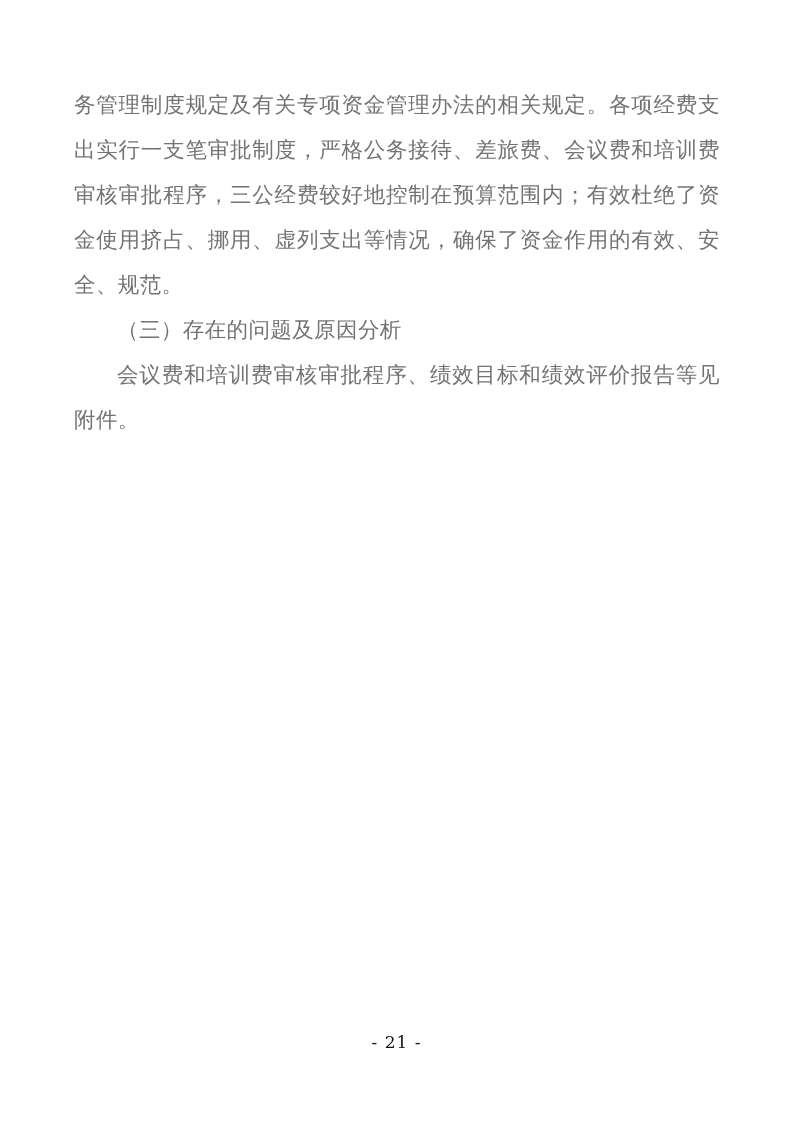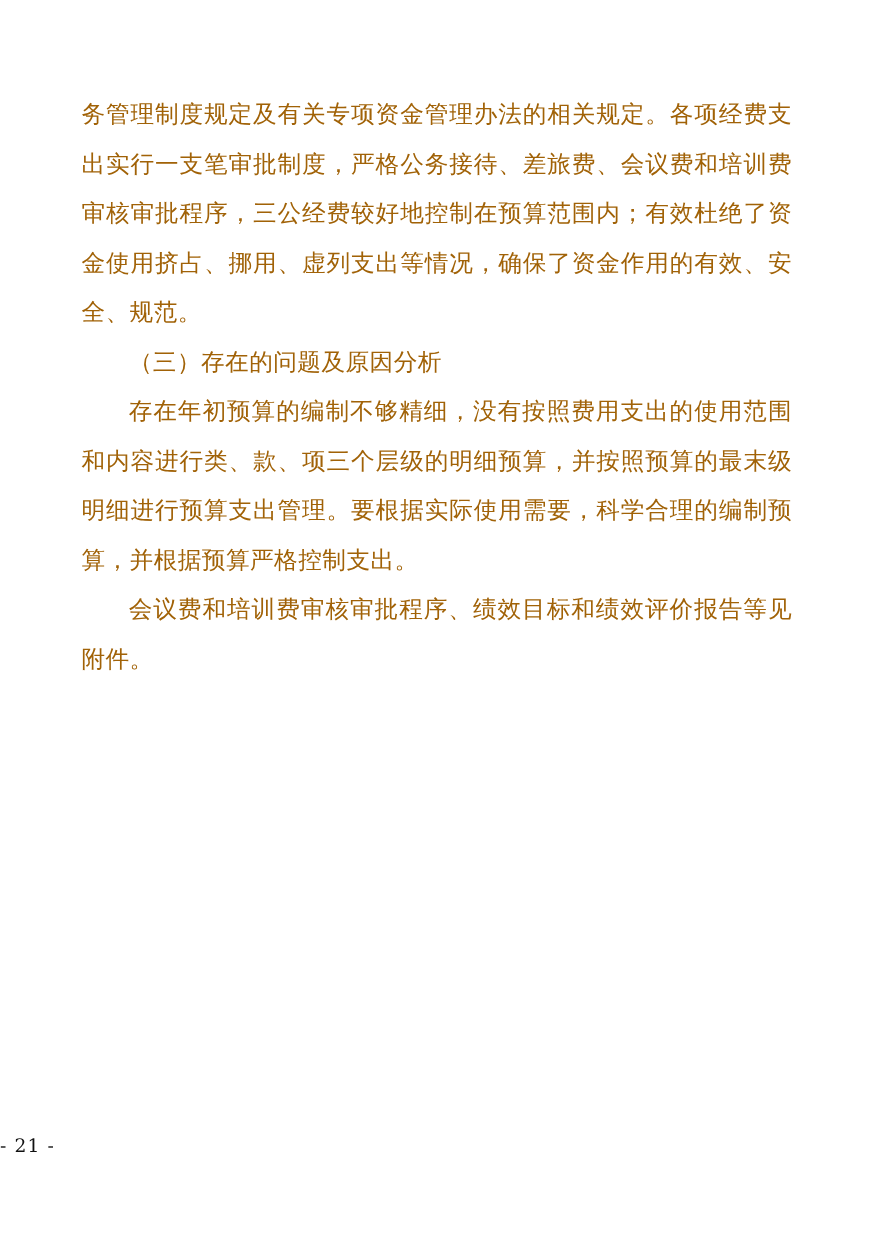--- a/index.html
+++ b/index.html
@@ -24,47 +24,46 @@
     top: 82px;
     width: 646px;
   }
   p {
     margin: 0;
     font-size: 21.5px;
     line-height: 45px;
     text-align: justify;
     text-justify: inter-ideograph;
     letter-spacing: 0.4px;
-    color: #a16207;
+    color: #737373;
   }
   p.indent {
     text-indent: 43px;
   }
   .footer {
     position: absolute;
     left: 0;
     right: 0;
     top: 1032px;
-    text-align: left;
+    text-align: center;
     font-size: 17px;
     letter-spacing: 1px;
     color: #111111;
     font-family: "DejaVu Serif", "Liberation Serif", serif;
   }
 </style>
 </head>
 <body>
 
 <div class="page">
   <div class="content">
 
     <p class="body-para">务管理制度规定及有关专项资金管理办法的相关规定。各项经费支出实行一支笔审批制度，严格公务接待、差旅费、会议费和培训费审核审批程序，三公经费较好地控制在预算范围内；有效杜绝了资金使用挤占、挪用、虚列支出等情况，确保了资金作用的有效、安全、规范。</p>
 
     <p class="body-para indent">（三）存在的问题及原因分析</p>
 
-    <p class="body-para indent">存在年初预算的编制不够精细，没有按照费用支出的使用范围和内容进行类、款、项三个层级的明细预算，并按照预算的最末级明细进行预算支出管理。要根据实际使用需要，科学合理的编制预算，并根据预算严格控制支出。</p>
 
     <p class="body-para indent">会议费和培训费审核审批程序、绩效目标和绩效评价报告等见附件。</p>
 
   </div>
 
   <div class="footer">- 21 -</div>
 </div>
 
 </body></html>

